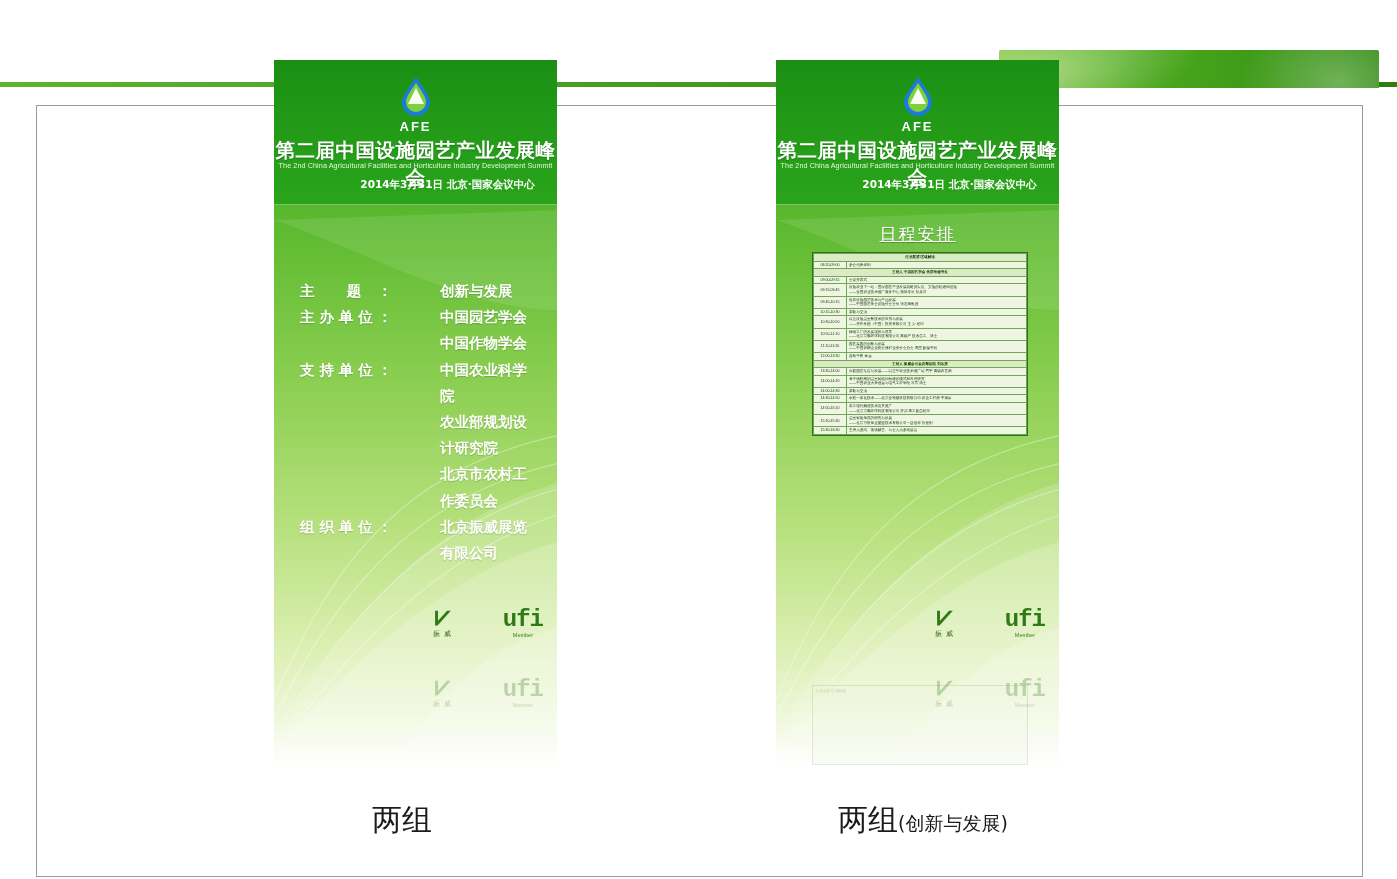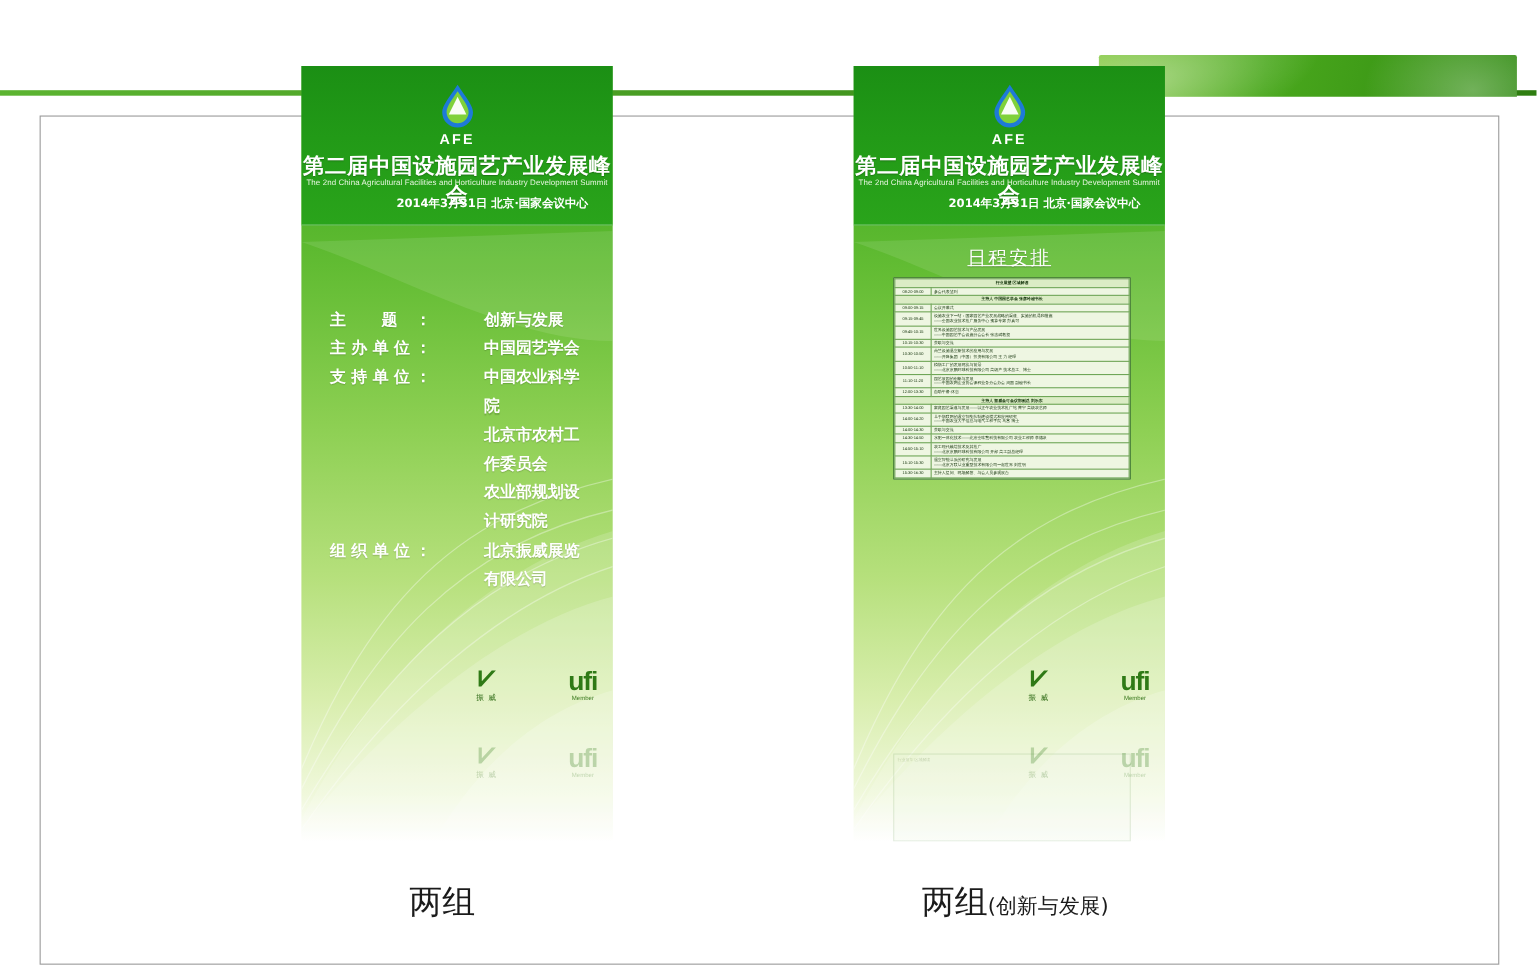--- a/index.html
+++ b/index.html
@@ -73,21 +73,21 @@
   td.tm{width:28px;text-align:center;white-space:nowrap;font-size:3.5px;}
   td.sec{text-align:center;background:#dbecc5;font-weight:bold;}
   .cell2{display:block;}
 
   
   .b-logos{position:absolute;right:14px;bottom:126px;width:110px;height:52px;}
   .zw{position:absolute;left:0;bottom:0;text-align:center;color:#2b6a12;}
   .zw .mark{font-family:"DejaVu Serif","Liberation Serif",serif;font-size:27px;font-weight:bold;color:#2f7a16;line-height:26px;}
   .zw .nm{font-size:7px;color:#2f6b16;letter-spacing:1px;}
   .ufi{position:absolute;right:0;bottom:0;text-align:center;}
-  .ufi .mark{font-family:Liberation Sans, sans-serif;font-size:24px;font-weight:bold;color:#2f7a16;line-height:24px;letter-spacing:-1px;text-align:center;}
+  .ufi .mark{font-family:Liberation Mono, monospace;font-size:24px;font-weight:bold;color:#2f7a16;line-height:24px;letter-spacing:-1px;text-align:center;}
   .ufi .nm{font-size:5.5px;color:#3a7a1e;line-height:7px;}
 
   .b-logos.ghost{bottom:56px;opacity:.28;}
 
   
   .caption{position:absolute;bottom:38px;color:#1b1b1b;font-family:"DejaVu Sans","Liberation Sans",sans-serif;}
   .caption .cn{font-size:30px;}
   .caption .sub{font-size:19px;}
   .cap-left{left:372px;}
   .cap-right{left:838px;}
@@ -153,36 +153,40 @@
         <div class="lbl">
           <span>主</span>
           <span>办</span>
           <span>单</span>
           <span>位</span>
           <span>：</span>
         </div>
         <div class="val">中国园艺学会</div>
       </div>
       <div class="row">
+        <div class="lbl plain">&nbsp;</div>
+        <div class="val">中国作物学会</div>
+      </div>
+      <div class="row">
         <div class="lbl">
           <span>支</span>
           <span>持</span>
           <span>单</span>
           <span>位</span>
           <span>：</span>
         </div>
         <div class="val">中国农业科学院</div>
       </div>
       <div class="row">
         <div class="lbl plain">&nbsp;</div>
+        <div class="val">农业部规划设计研究院</div>
+      </div>
+      <div class="row">
+        <div class="lbl plain">&nbsp;</div>
         <div class="val">北京市农村工作委员会</div>
-      </div>
-      <div class="row">
-        <div class="lbl plain">&nbsp;</div>
-        <div class="val">农业部规划设计研究院</div>
       </div>
       <div class="row">
         <div class="lbl">
           <span>组</span>
           <span>织</span>
           <span>单</span>
           <span>位</span>
           <span>：</span>
         </div>
         <div class="val">北京振威展览有限公司</div>

